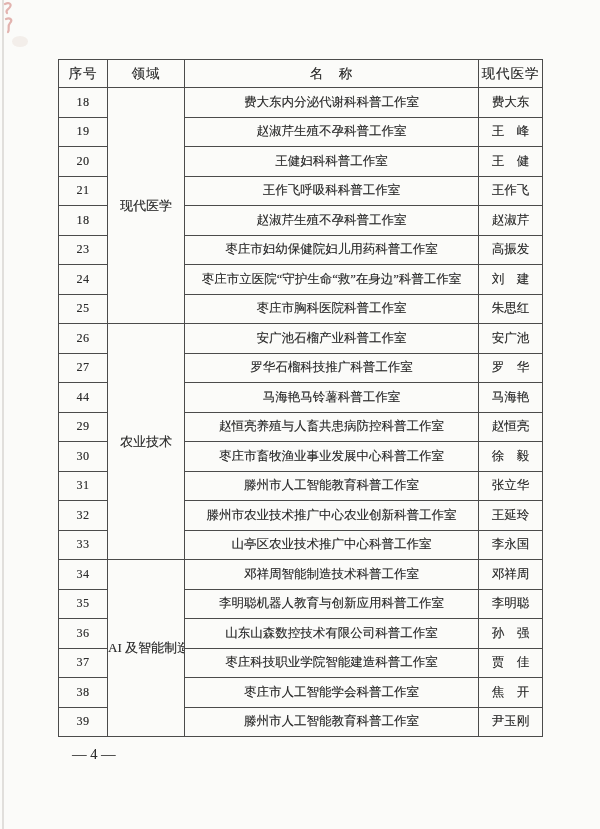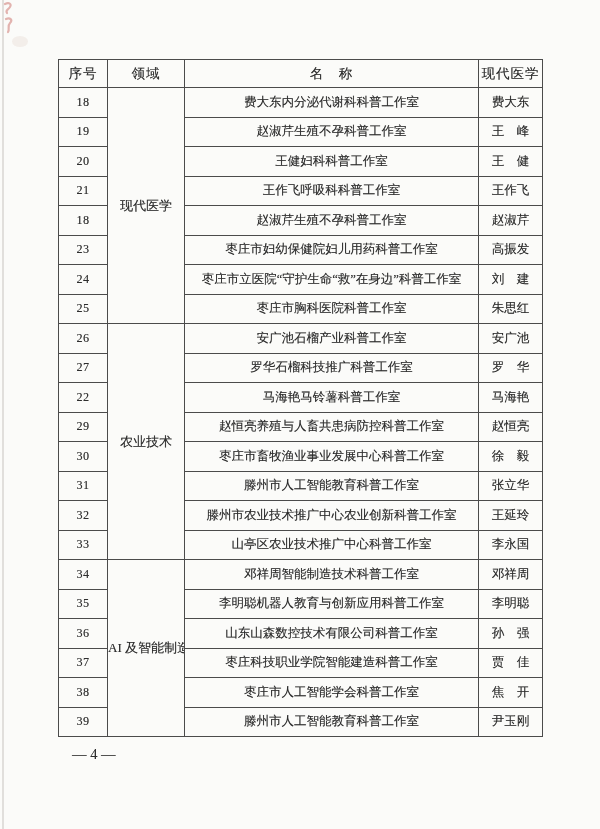--- a/index.html
+++ b/index.html
@@ -163,21 +163,21 @@
           <td class="col-field" rowspan="8">农业技术</td>
           <td class="col-name">安广池石榴产业科普工作室</td>
           <td class="col-expert">安广池</td>
         </tr>
         <tr>
           <td class="col-no">27</td>
           <td class="col-name">罗华石榴科技推广科普工作室</td>
           <td class="col-expert">罗　华</td>
         </tr>
         <tr>
-          <td class="col-no">22</td>
+          <td class="col-no">44</td>
           <td class="col-name">马海艳马铃薯科普工作室</td>
           <td class="col-expert">马海艳</td>
         </tr>
         <tr>
           <td class="col-no">29</td>
           <td class="col-name">赵恒亮养殖与人畜共患病防控科普工作室</td>
           <td class="col-expert">赵恒亮</td>
         </tr>
         <tr>
           <td class="col-no">30</td>

